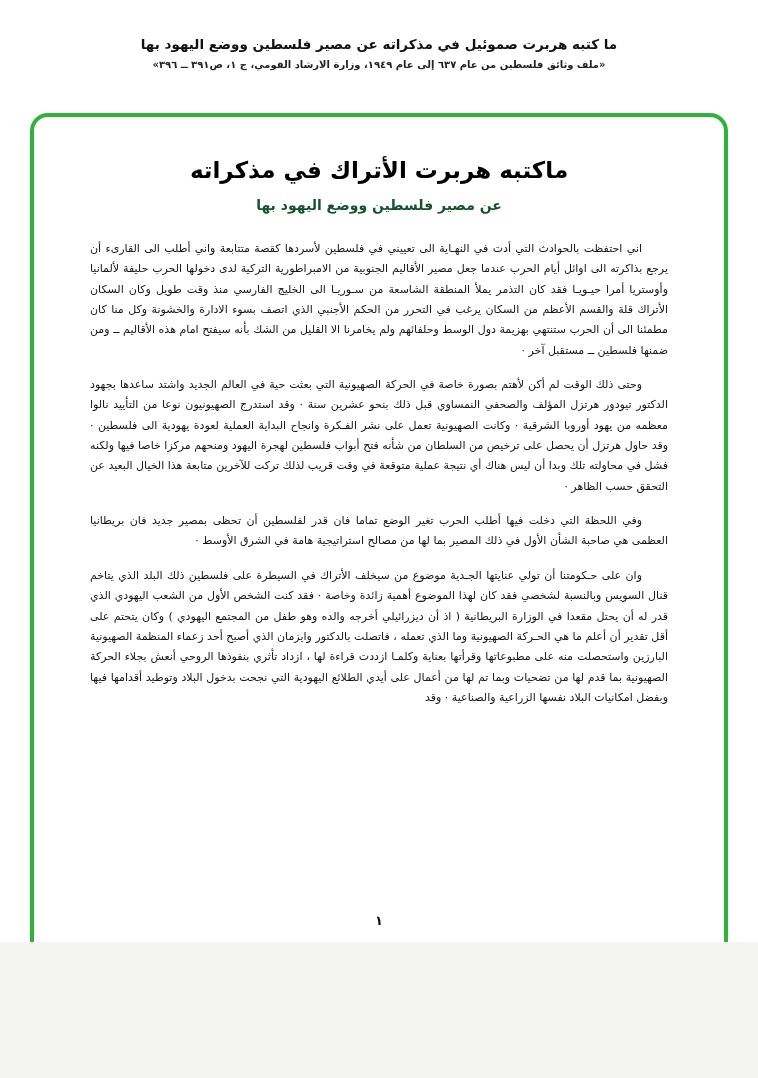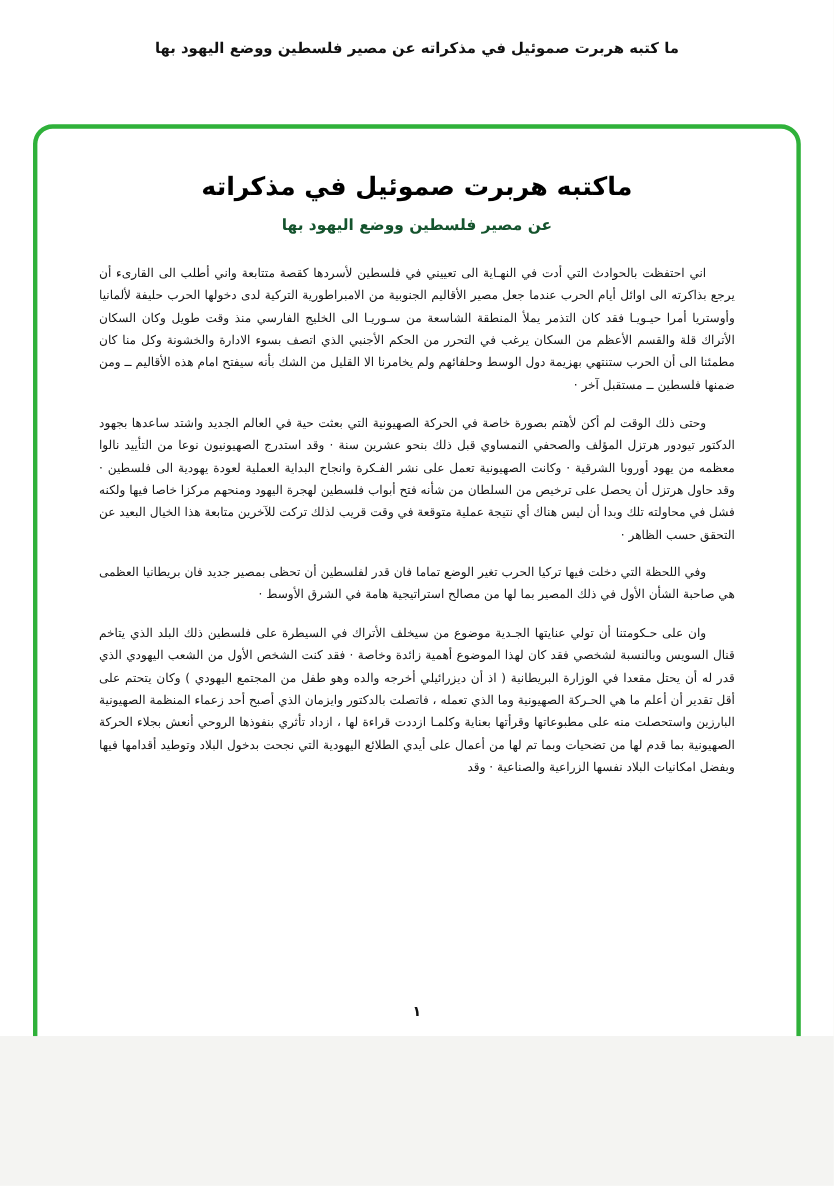--- a/index.html
+++ b/index.html
@@ -86,32 +86,33 @@
     color: #111;
   }
 </style>
 </head>
 <body>
 
 <div class="page">
 
   <div class="header">
     <div class="header-line1">ما كتبه هربرت صموئيل في مذكراته عن مصير فلسطين ووضع اليهود بها</div>
+    <div class="header-line2">«ملف وثائق فلسطين من عام ٦٣٧ إلى عام ١٩٤٩، وزارة الارشاد القومي، ج ١، ص٣٩١ ــ ٣٩٦»</div>
   </div>
 
   <div class="green-box">
 
-    <div class="doc-title">ماكتبه هربرت صموئيل في مذكراته</div>
+    <div class="doc-title">ماكتبه هربرت الأتراك في مذكراته</div>
 
     <div class="doc-subtitle">عن مصير فلسطين ووضع اليهود بها</div>
 
     <div class="body-text">
       <p class="para">اني احتفظت بالحوادث التي أدت في النهـاية الى تعييني في فلسطين لأسردها كقصة متتابعة واني أطلب الى القارىء أن يرجع بذاكرته الى اوائل أيام الحرب عندما جعل مصير الأقاليم الجنوبية من الامبراطورية التركية لدى دخولها الحرب حليفة لألمانيا وأوستريا أمرا حيـويـا فقد كان التذمر يملأ المنطقة الشاسعة من سـوريـا الى الخليج الفارسي منذ وقت طويل وكان السكان الأتراك قلة والقسم الأعظم من السكان يرغب في التحرر من الحكم الأجنبي الذي اتصف بسوء الادارة والخشونة وكل منا كان مطمئنا الى أن الحرب ستنتهي بهزيمة دول الوسط وحلفائهم ولم يخامرنا الا القليل من الشك بأنه سيفتح امام هذه الأقاليم ــ ومن ضمنها فلسطين ــ مستقبل آخر ·</p>
       <p class="para">وحتى ذلك الوقت لم أكن لأهتم بصورة خاصة في الحركة الصهيونية التي بعثت حية في العالم الجديد واشتد ساعدها بجهود الدكتور تيودور هرتزل المؤلف والصحفي النمساوي قبل ذلك بنحو عشرين سنة · وقد استدرج الصهيونيون نوعا من التأييد نالوا معظمه من يهود أوروبا الشرقية · وكانت الصهيونية تعمل على نشر الفـكرة وانجاح البداية العملية لعودة يهودية الى فلسطين · وقد حاول هرتزل أن يحصل على ترخيص من السلطان من شأنه فتح أبواب فلسطين لهجرة اليهود ومنحهم مركزا خاصا فيها ولكنه فشل في محاولته تلك وبدا أن ليس هناك أي نتيجة عملية متوقعة في وقت قريب لذلك تركت للآخرين متابعة هذا الخيال البعيد عن التحقق حسب الظاهر ·</p>
-      <p class="para">وفي اللحظة التي دخلت فيها تركيا الحرب تغير الوضع تماما فان قدر لفلسطين أن تحظى بمصير جديد فان بريطانيا العظمى هي صاحبة الشأن الأول في ذلك المصير بما لها من مصالح استراتيجية هامة في الشرق الأوسط ·</p>
+      <p class="para">وفي اللحظة التي دخلت فيها أطلب الحرب تغير الوضع تماما فان قدر لفلسطين أن تحظى بمصير جديد فان بريطانيا العظمى هي صاحبة الشأن الأول في ذلك المصير بما لها من مصالح استراتيجية هامة في الشرق الأوسط ·</p>
       <p class="para">وان على حـكومتنا أن تولي عنايتها الجـدية موضوع من سيخلف الأتراك في السيطرة على فلسطين ذلك البلد الذي يتاخم قنال السويس وبالنسبة لشخصي فقد كان لهذا الموضوع أهمية زائدة وخاصة · فقد كنت الشخص الأول من الشعب اليهودي الذي قدر له أن يحتل مقعدا في الوزارة البريطانية ( اذ أن ديزرائيلي أخرجه والده وهو طفل من المجتمع اليهودي ) وكان يتحتم على أقل تقدير أن أعلم ما هي الحـركة الصهيونية وما الذي تعمله ، فاتصلت بالدكتور وايزمان الذي أصبح أحد زعماء المنظمة الصهيونية البارزين واستحصلت منه على مطبوعاتها وقرأتها بعناية وكلمـا ازددت قراءة لها ، ازداد تأثري بنفوذها الروحي أنعش بجلاء الحركة الصهيونية بما قدم لها من تضحيات وبما تم لها من أعمال على أيدي الطلائع اليهودية التي نجحت بدخول البلاد وتوطيد أقدامها فيها وبفضل امكانيات البلاد نفسها الزراعية والصناعية · وقد</p>
     </div>
 
   </div>
 
   <div class="page-number">١</div>
 
 </div>
 
 </body></html>

